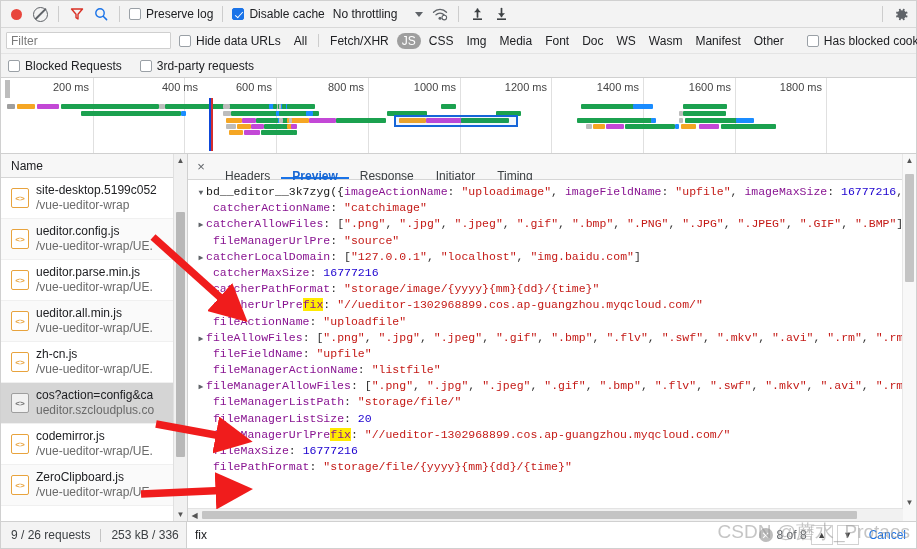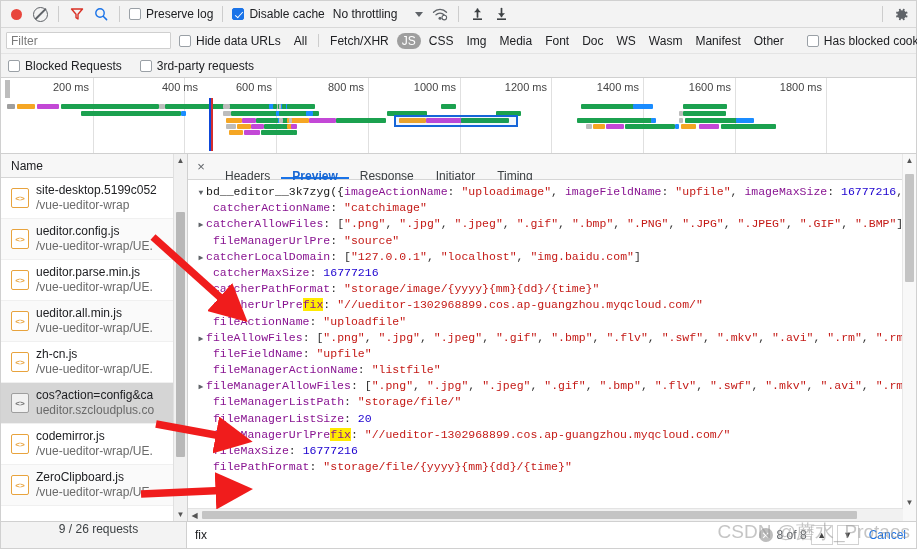--- a/index.html
+++ b/index.html
@@ -397,21 +397,20 @@
     width: 186px; min-width:186px;
     display: flex; align-items: center;
     gap: 10px;
     padding-left: 10px;
     font-size: 12px;
     color: #3c4043;
     border-right: 1px solid #d0d0d0;
     box-sizing: border-box;
     overflow: hidden;
     white-space: nowrap;
-    flex-direction: column;
   }
   .st-sep { width:1px; height:13px; background:#c4c4c4; }
   .findbar {
     flex: 1 1 auto;
     display: flex; align-items: center;
     background: #fff;
     padding: 0 4px;
     gap: 4px;
     min-width: 0;
   }

